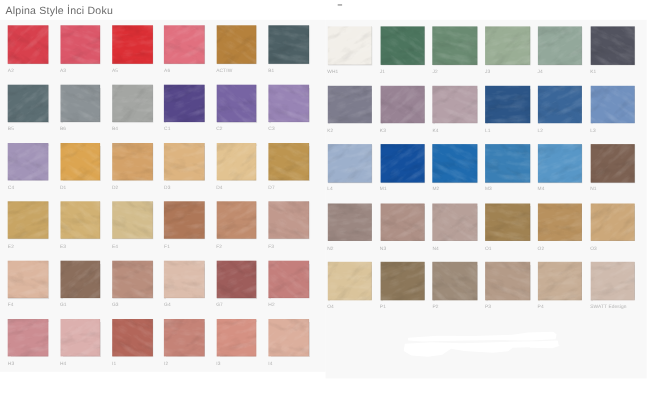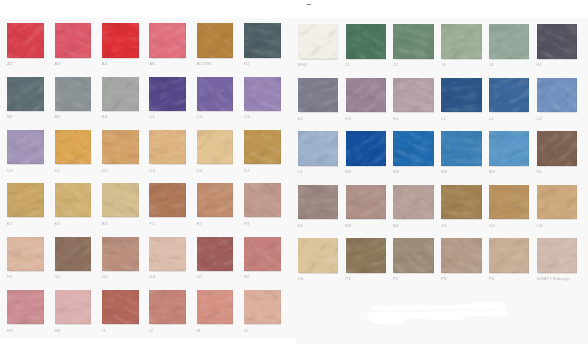--- a/index.html
+++ b/index.html
@@ -49,20 +49,21 @@
   .erased-mark{
     position:absolute;left:362px;top:296px;width:150px;height:36px;
     pointer-events:none;filter:blur(0.65px);
   }
 </style>
 </head>
 <body>
 
 <div id="root">
 
+  <div class="page-title">Alpina Style İnci Doku</div>
   <div class="top-dash"></div>
 
   <div class="panel" id="panel-left">
     <div class="grid" id="grid-left">
         <div class="swatch-cell" style="left: 7.4px; top: 5.4px; width: 36.6px; height: 34.2px;">
           <div class="swatch-chip" style="background: rgb(216, 64, 77);">
             <svg class="tex tex-l" style="transform:translate(-8px,-7px) rotate(-42deg) scale(1.9)" xmlns="http://www.w3.org/2000/svg" preserveAspectRatio="none" viewBox="0 0 36.6 34.2">
               <rect width="100%" height="100%" filter="url(#plasterLight)"></rect>
             </svg>
             <svg class="tex tex-d" style="transform:translate(7px,-8px) rotate(38deg) scale(1.9)" xmlns="http://www.w3.org/2000/svg" preserveAspectRatio="none" viewBox="0 0 36.6 34.2">

